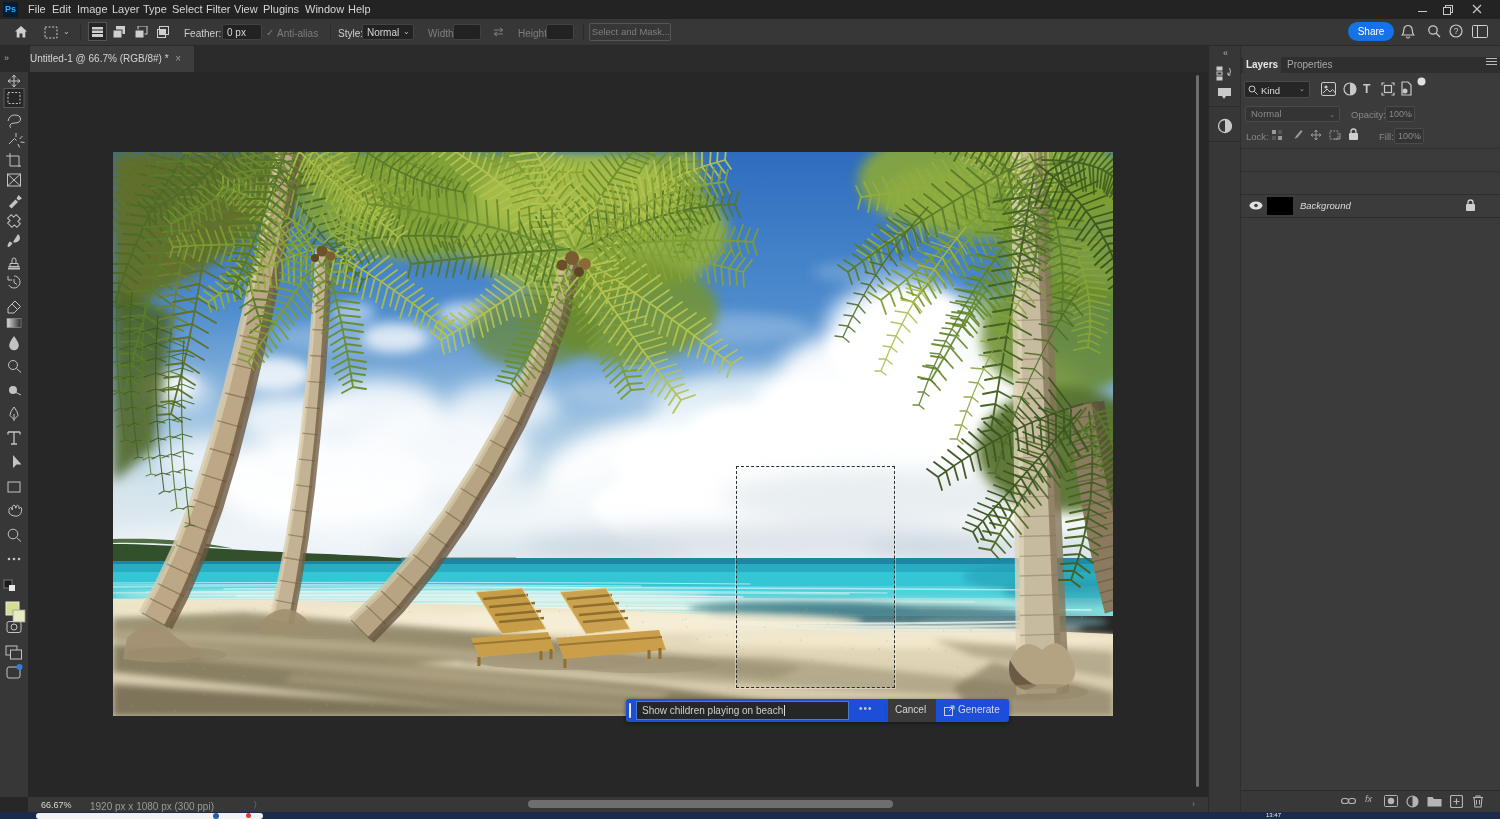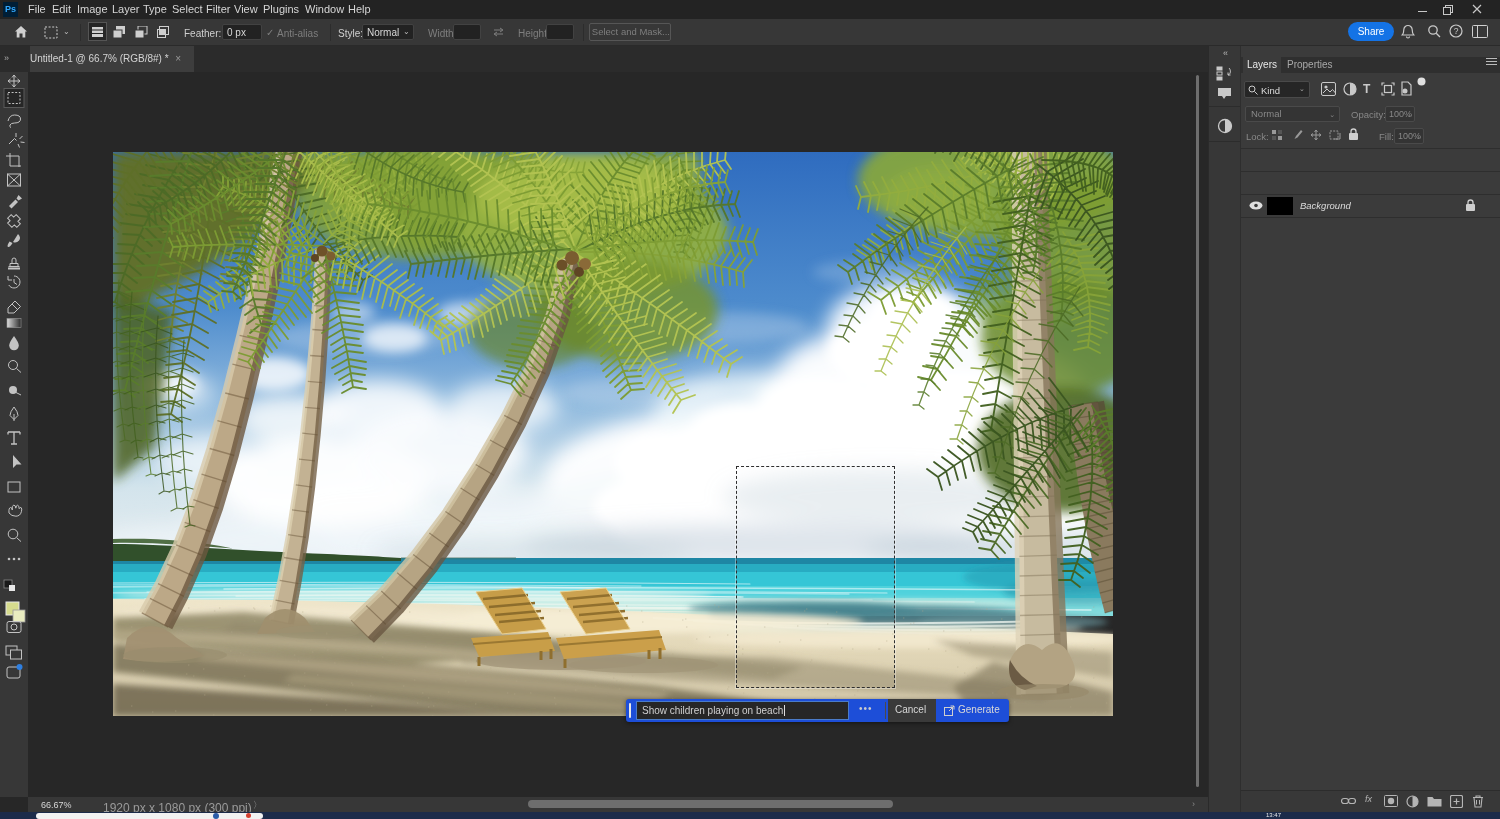--- a/index.html
+++ b/index.html
@@ -563,21 +563,21 @@
           <path d="M5 6 L10 1 M6.5 1 H10 V4.5" stroke="#cfcfcf" fill="none"></path>
         </svg>
       <span class="abs" style="left:332px;top:5px;font-size:10px;color:#d8d8d8">Generate</span>
     </div>
 
     <div class="abs" style="left:1168px;top:3px;width:3px;height:712px;background:#6e6e6e;border-radius:2px"></div>
   </div>
 
   <div class="abs" id="statusbar">
     <span class="abs" style="left:13px;top:3px;font-size:9px;color:#d6d6d6">66.67%</span>
-    <span class="abs" style="left:75px;top:4px;font-size:12px;color:#9a9a9a">1920 px x 1080 px (300 ppi)</span>
+    <span class="abs" style="left:62px;top:4px;font-size:10px;color:#9a9a9a">1920 px x 1080 px (300 ppi)</span>
     <span class="abs" style="left:225px;top:2px;color:#9a9a9a;font-size:9px">〉</span>
     <div class="abs" style="left:500px;top:3px;width:365px;height:8px;background:#6e6e6e;border-radius:4px"></div>
     <span class="abs" style="left:1164px;top:2px;color:#888;font-size:9px">›</span>
   </div>
 
   <div class="abs" id="rstrip">
     <span class="abs" style="left:14px;top:2px;color:#b5b5b5;font-size:9px">«</span>
     <svg class="abs" style="left:7px;top:20px" width="17" height="15" viewBox="0 0 17 15">
         <g fill="none" stroke="#c9c9c9">
           <rect x="1" y="1" width="5" height="3" fill="#c9c9c9"></rect>
@@ -593,21 +593,21 @@
     <svg class="abs" style="left:8px;top:72px" width="16" height="16" viewBox="0 0 16 16">
         <circle cx="8" cy="8" r="6.5" fill="none" stroke="#c9c9c9" stroke-width="1.3"></circle>
         <path d="M8 1.5 A6.5 6.5 0 0 1 8 14.5 Z" fill="#c9c9c9"></path>
       </svg>
     <div class="abs" style="left:0;top:95px;width:32px;height:1px;background:#2c2c2c"></div>
   </div>
 
   <div class="abs" id="rpanel">
     
     <div class="abs" style="left:0;top:11px;width:260px;height:16px;background:#2f2f2f"></div>
-    <div class="abs" style="left:2px;top:11px;width:38px;height:16px;background:#3b3b3b;color:#e8e8e8;font-size:10px;font-weight:normal;text-align:center;line-height:16px">Layers</div>
+    <div class="abs" style="left:2px;top:11px;width:38px;height:16px;background:#3b3b3b;color:#e8e8e8;font-size:10px;font-weight:bold;text-align:center;line-height:16px">Layers</div>
     <div class="abs" style="left:46px;top:13px;color:#a8a8a8;font-size:10px">Properties</div>
     <svg class="abs" style="left:245px;top:11px" width="11" height="9">
         <g stroke="#bbb">
           <line x1="0" y1="1.5" x2="11" y2="1.5"></line>
           <line x1="0" y1="4.5" x2="11" y2="4.5"></line>
           <line x1="0" y1="7.5" x2="11" y2="7.5"></line>
         </g>
       </svg>
     
     <div class="abs" style="left:3px;top:35px;width:66px;height:17px;background:#262626;border:1px solid #4a4a4a;border-radius:2px">

